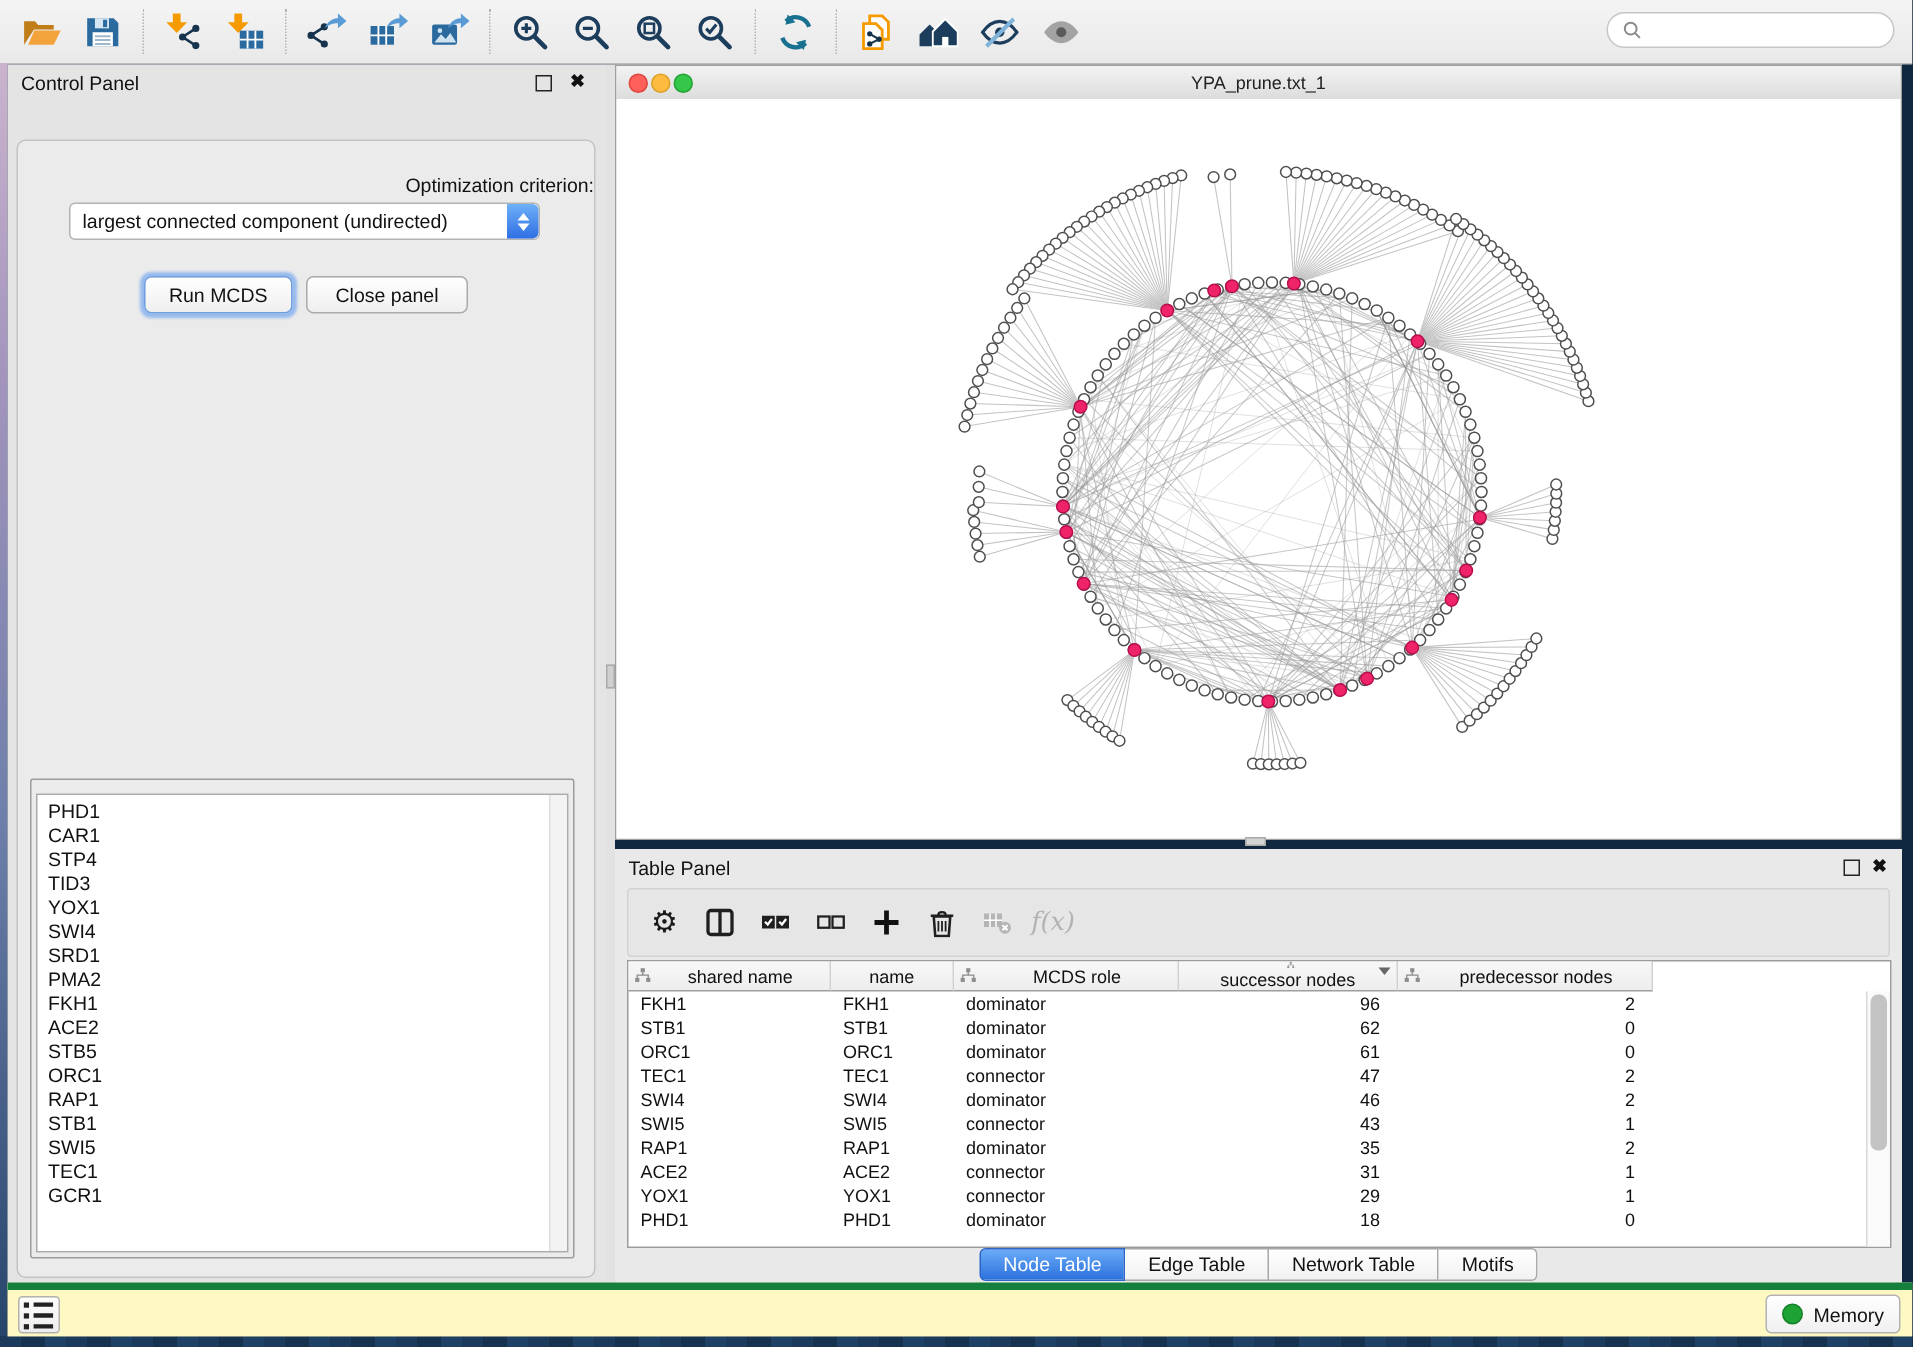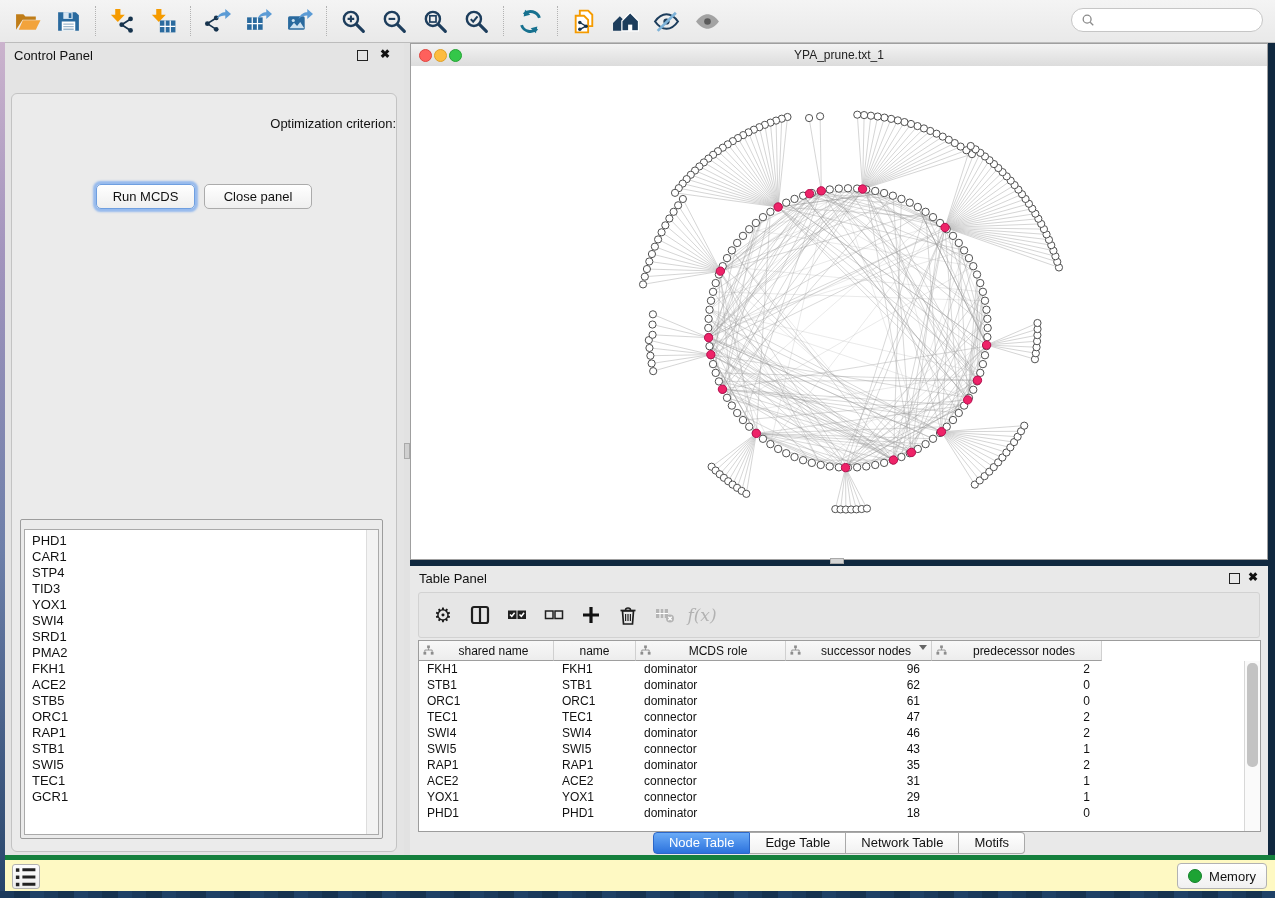--- a/index.html
+++ b/index.html
@@ -272,20 +272,27 @@
   <div id="desktop-bottom" class="abs"></div>
 
   <div id="control-panel" class="abs">
     <div class="panel-head">
       <span class="panel-title">Control Panel</span>
       <span class="win-float" id="cp-float"></span>
       <span class="win-close" id="cp-close">✖</span>
     </div>
     <div id="cp-content">
       <div id="opt-label">Optimization criterion:</div>
+      <div id="opt-select">
+        <span id="opt-select-value">largest connected component (undirected)</span>
+        <span id="opt-stepper">
+            <span class="up"></span>
+            <span class="dn"></span>
+          </span>
+      </div>
       <div class="pbtn" id="run-btn">Run MCDS</div>
       <div class="pbtn" id="close-btn">Close panel</div>
       <div id="mcds-group">
         <span id="mcds-legend">MCDS result (17 nodes)</span>
         <div id="mcds-listwrap">
           <div id="mcds-list">
               <div class="mcds-item">PHD1</div>
               <div class="mcds-item">CAR1</div>
               <div class="mcds-item">STP4</div>
               <div class="mcds-item">TID3</div>
@@ -989,21 +996,21 @@
             <svg viewBox="0 0 12 12">
               <g fill="#8d8d8d">
                 <rect x="4.5" y="0.5" width="3" height="3"></rect>
                 <rect x="0.5" y="7.5" width="3" height="3"></rect>
                 <rect x="8.5" y="7.5" width="3" height="3"></rect>
               </g>
               <path d="M6 3.5v2M2 7.5v-2h8v2" stroke="#8d8d8d" fill="none"></path>
             </svg>
             <span class="thlab">MCDS role</span>
           </div>
-          <div class="th" style="width: 146px;">
+          <div class="th" style="width: 146px; flex-direction: column;">
             <svg viewBox="0 0 12 12">
               <g fill="#8d8d8d">
                 <rect x="4.5" y="0.5" width="3" height="3"></rect>
                 <rect x="0.5" y="7.5" width="3" height="3"></rect>
                 <rect x="8.5" y="7.5" width="3" height="3"></rect>
               </g>
               <path d="M6 3.5v2M2 7.5v-2h8v2" stroke="#8d8d8d" fill="none"></path>
             </svg>
             <span class="thlab">successor nodes</span>
             <span class="sortcaret"></span>

